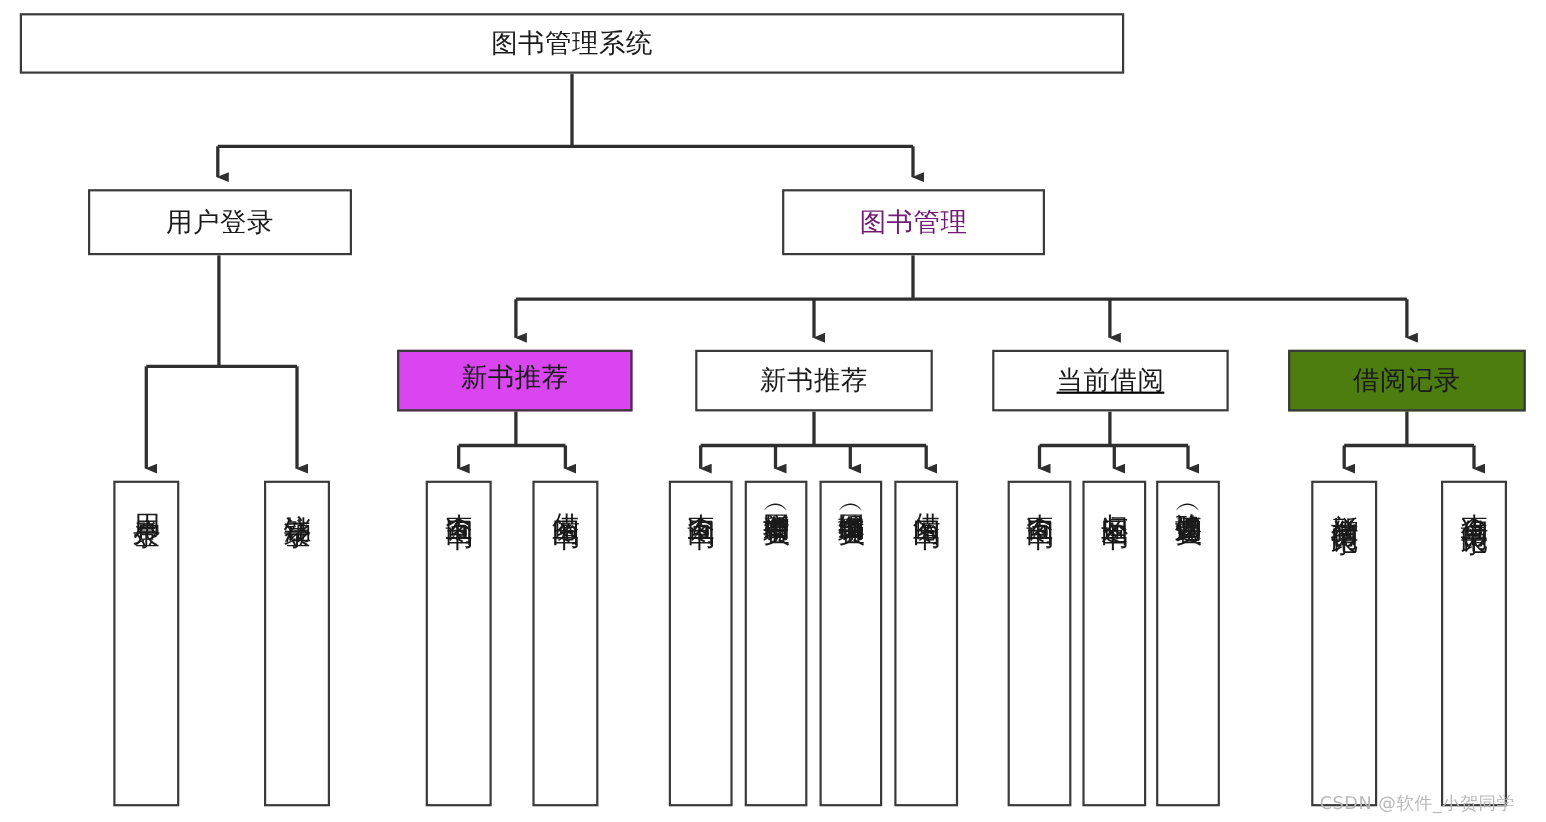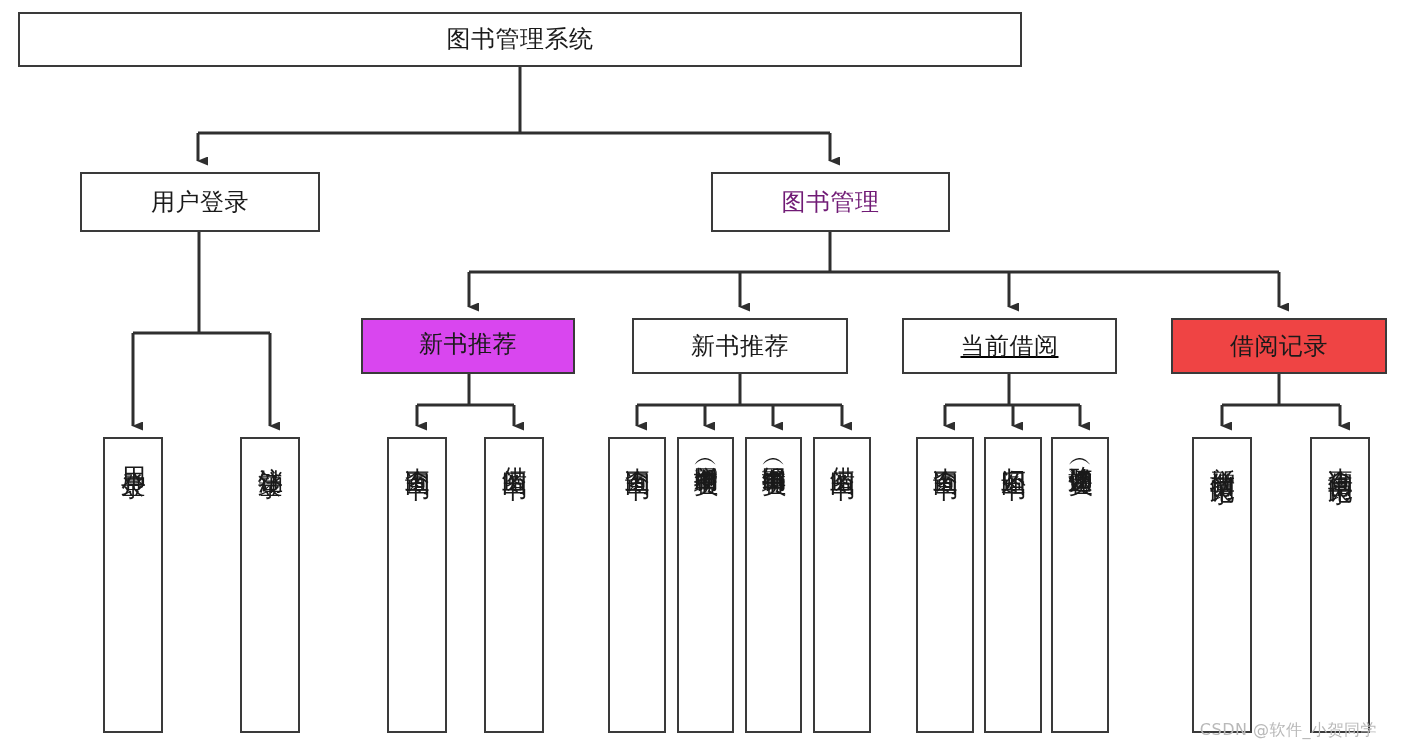--- a/index.html
+++ b/index.html
@@ -143,21 +143,21 @@
 
   <div class="node lvl2" style="left: 361px; top: 318px; width: 214px; height: 56px; border-color: rgb(58, 58, 58); background: #d946ef; font-family: Liberation Mono, monospace;">
     <span class="node-label" style="color: rgb(26, 26, 26);">新书推荐</span>
   </div>
   <div class="node lvl2" style="left: 632px; top: 318px; width: 216px; height: 56px; border-color: rgb(58, 58, 58); background: rgb(255, 255, 255);">
     <span class="node-label" style="color: rgb(26, 26, 26);">新书推荐</span>
   </div>
   <div class="node lvl2" style="left: 902px; top: 318px; width: 215px; height: 56px; border-color: rgb(58, 58, 58); background: rgb(255, 255, 255); text-decoration: underline;">
     <span class="node-label" style="color: rgb(26, 26, 26);">当前借阅</span>
   </div>
-  <div class="node lvl2" style="left: 1171px; top: 318px; width: 216px; height: 56px; border-color: rgb(58, 58, 58); background: #ef4444;">
+  <div class="node lvl2" style="left: 1171px; top: 318px; width: 216px; height: 56px; border-color: rgb(58, 58, 58); background: #4d7c0f;">
     <span class="node-label" style="color: rgb(26, 26, 26);">借阅记录</span>
   </div>
 
   <div class="node leaf" style="left: 103px; top: 437px; width: 60px; height: 296px; border-color: rgb(58, 58, 58); background: rgb(255, 255, 255);">
     <span class="node-label" style="color: rgb(26, 26, 26);">用户登录</span>
   </div>
   <div class="node leaf" style="left: 240px; top: 437px; width: 60px; height: 296px; border-color: rgb(58, 58, 58); background: rgb(255, 255, 255);">
     <span class="node-label" style="color: rgb(26, 26, 26);">注销登录</span>
   </div>
   <div class="node leaf" style="left: 387px; top: 437px; width: 60px; height: 296px; border-color: rgb(58, 58, 58); background: rgb(255, 255, 255);">

